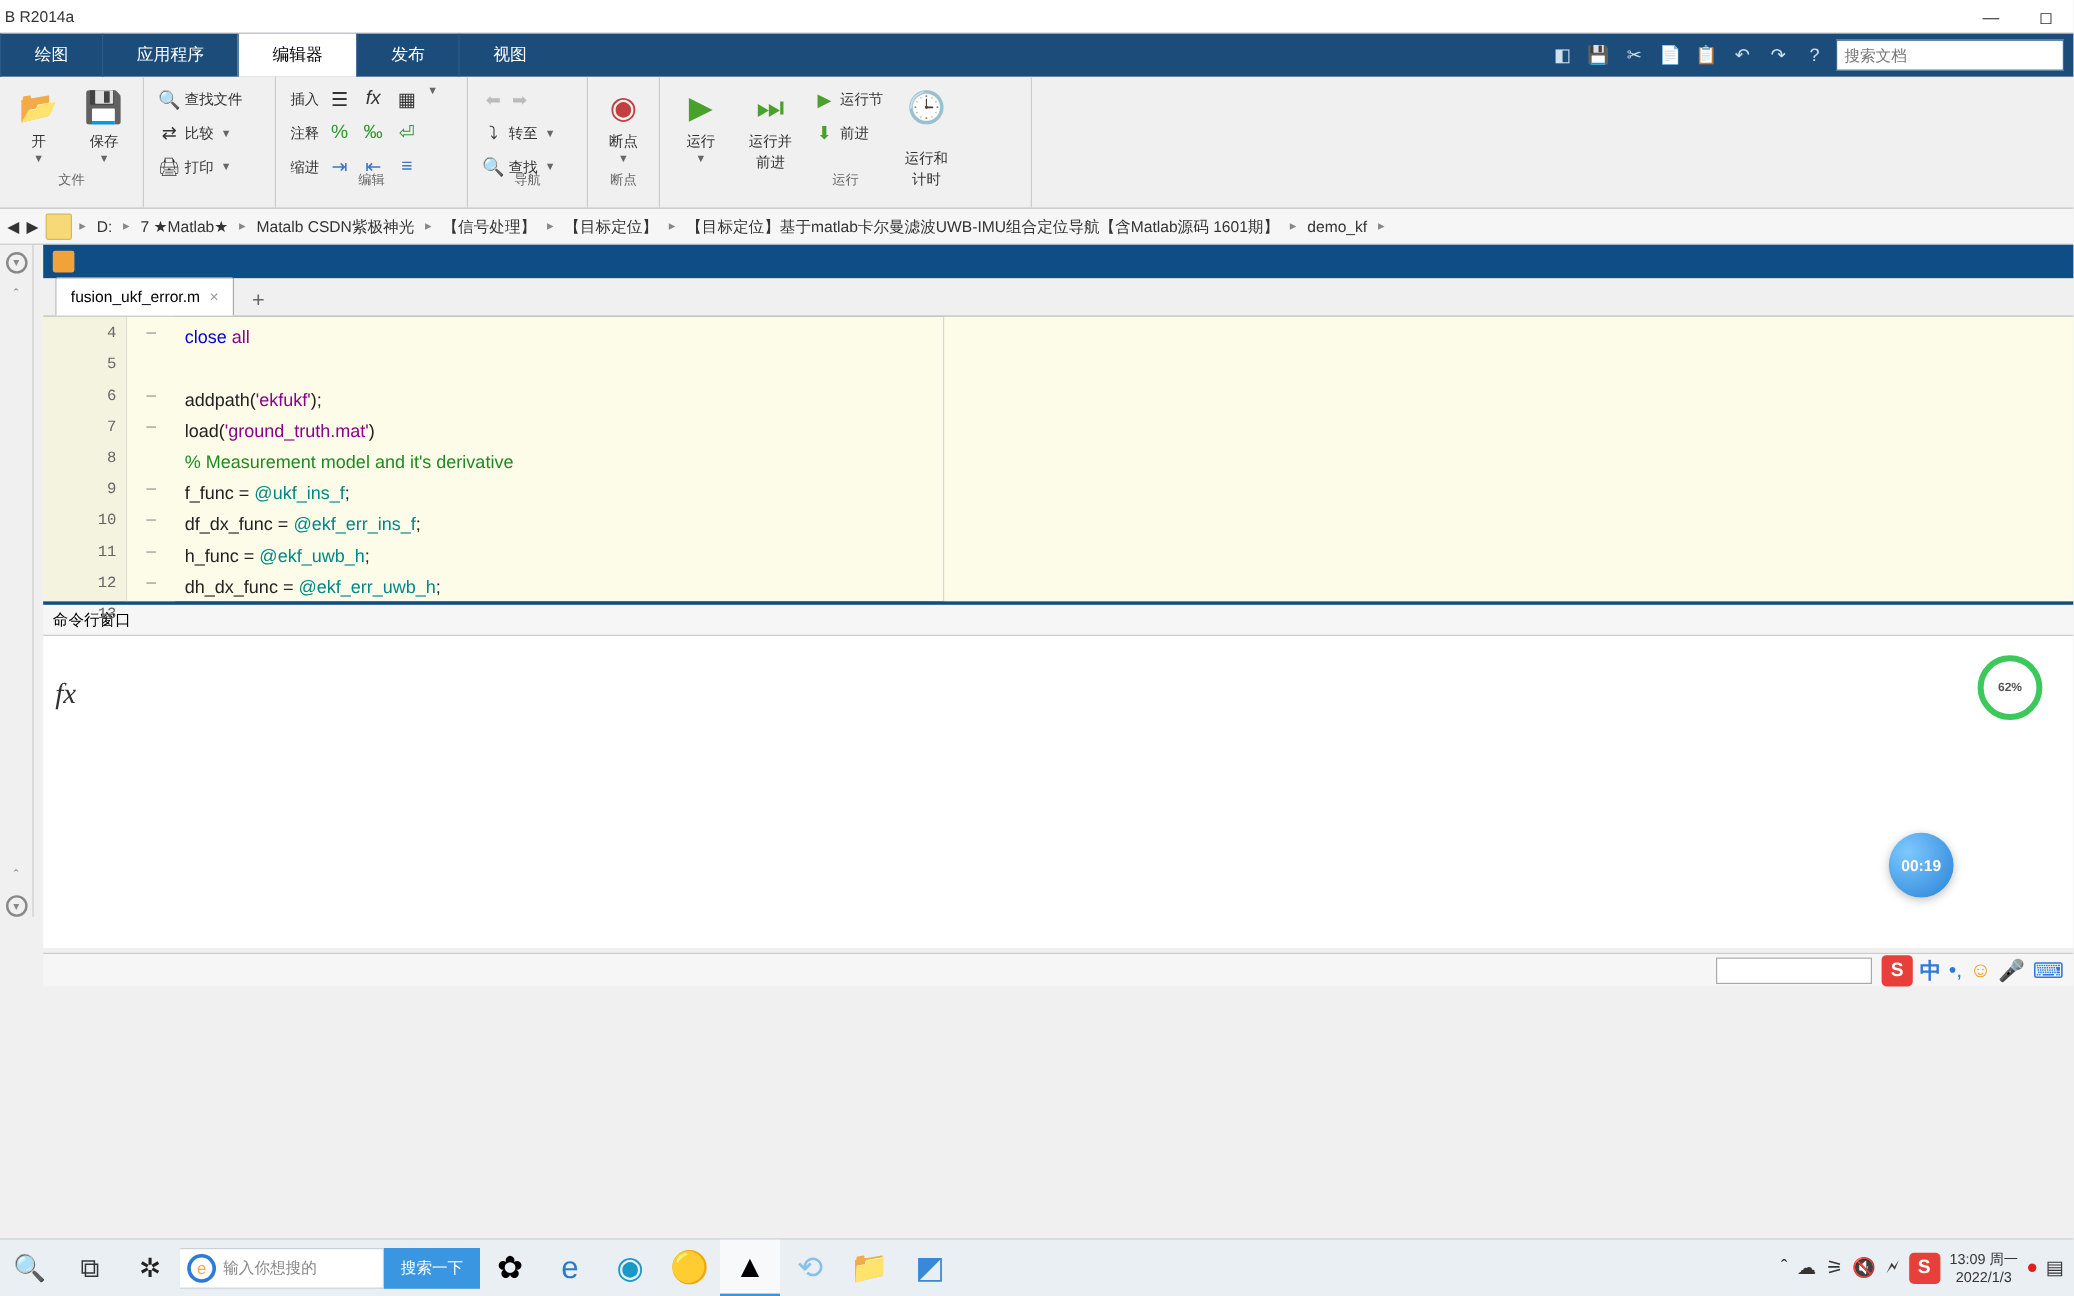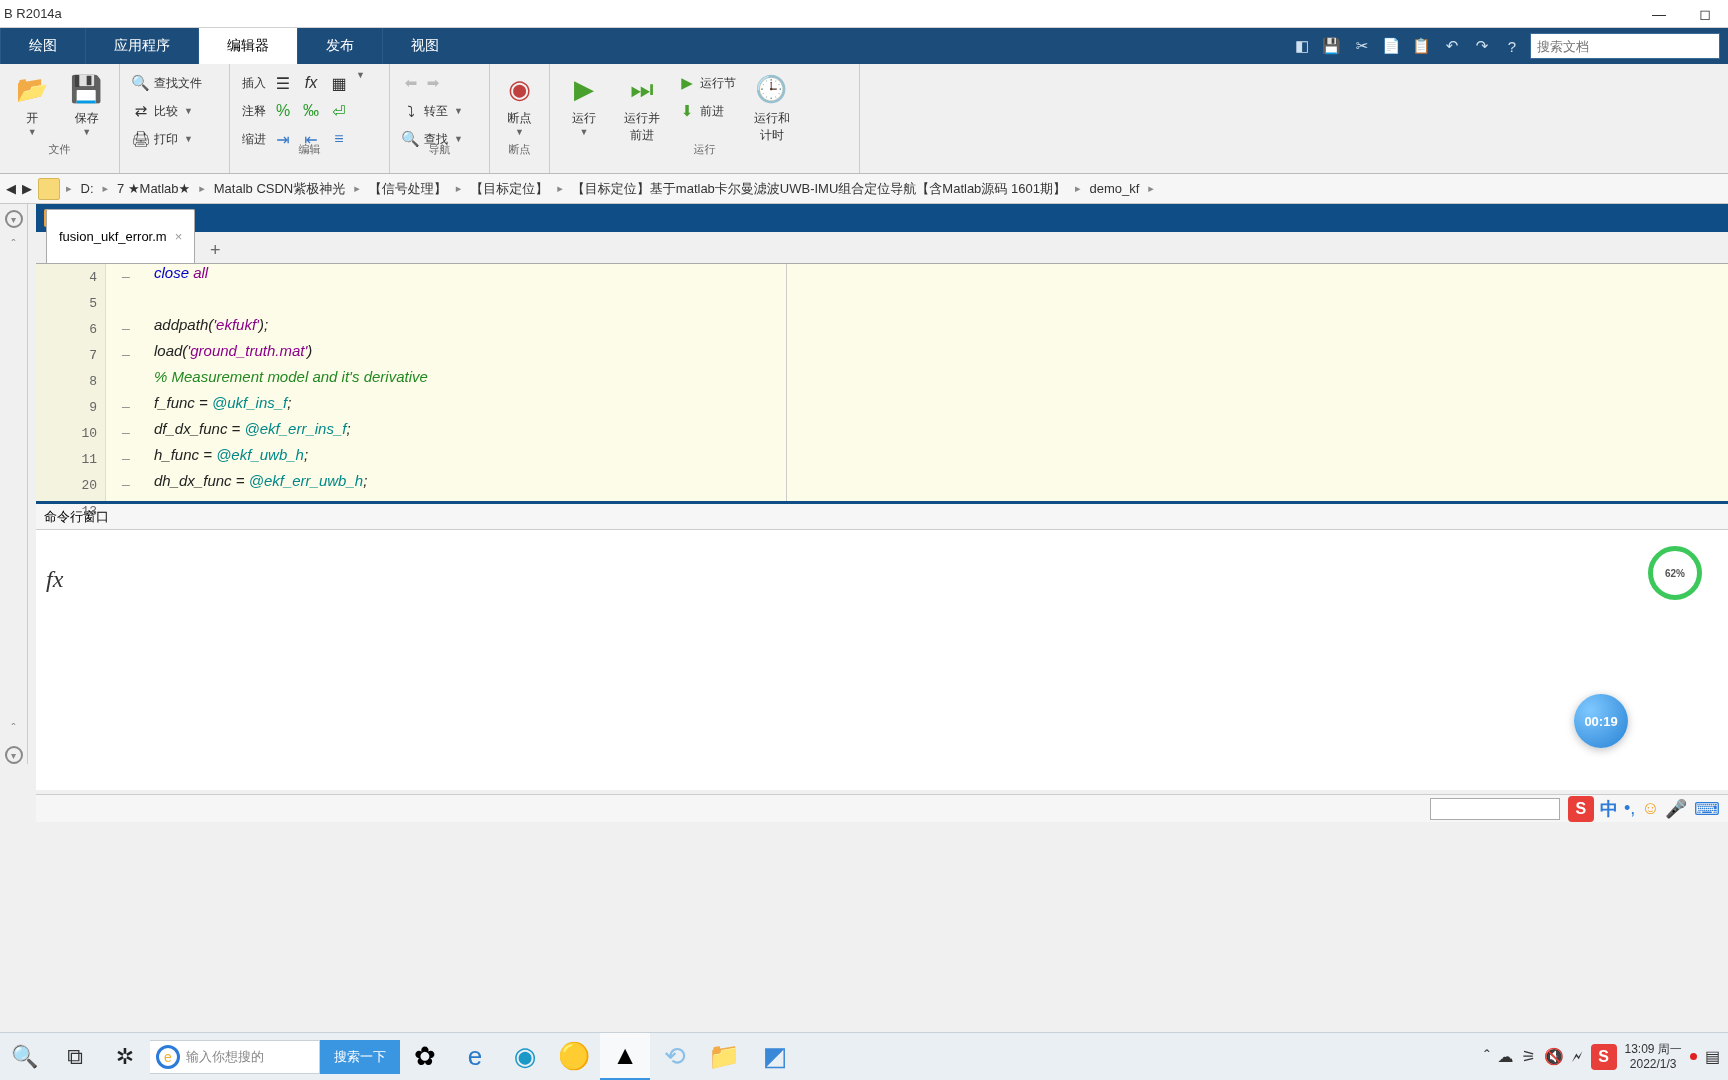--- a/index.html
+++ b/index.html
@@ -40,31 +40,31 @@
 .editor-title { height: 28px; background: #0f4d86; color: #fff; display: flex; align-items: center; padding: 0 8px; font-size: 13px; margin-left: 36px; }
 .editor-title .ico { width: 18px; height: 18px; background: #f2a23a; border-radius: 2px; margin-right: 6px; }
 
 .leftcol { position: absolute; left: 0; top: 204px; width: 28px; height: 560px; background: #f0f0f0; border-right: 1px solid #ccc; display: flex; flex-direction: column; align-items: center; gap: 10px; padding-top: 6px; }
 .leftcol .circ { width: 18px; height: 18px; border: 2px solid #888; border-radius: 50%; font-size: 10px; display:flex; align-items:center; justify-content:center; color:#888;}
 .leftcol .chev { font-size: 12px; color: #888; }
 
 .main-area { position: absolute; left: 36px; top: 232px; right: 0; }
 
 .tabbar { height: 32px; background: #f0f0f0; display: flex; align-items: flex-end; border-bottom: 1px solid #aaa; padding-left: 10px; }
-.file-tab { background: #fff; border: 1px solid #aaa; border-bottom: none; padding: 19px 12px; font-size: 13px; display: flex; align-items: flex-end; gap: 8px; border-radius: 2px 2px 0 0; }
+.file-tab { background: #fff; border: 1px solid #aaa; border-bottom: none; padding: 8px 12px; font-size: 13px; display: flex; align-items: flex-end; gap: 8px; border-radius: 2px 2px 0 0; }
 .file-tab .close { color: #999; font-size: 13px; }
 .tab-add { width: 28px; height: 26px; display: flex; align-items: center; justify-content: center; font-size: 18px; color: #666; margin-left: 6px; }
 
 .code-area { display: flex; height: 240px; background: #fdfce8; border-bottom: 3px solid #0f4d86; position: relative; }
 .gutter { width: 70px; background: #f4f3df; border-right: 1px solid #ddd; }
 .gline { height: 26px; display: flex; align-items: center; justify-content: flex-end; padding-right: 8px; font-size: 13px; color: #666; font-family: "Courier New", monospace; }
 .dashcol { width: 40px; background: #fdfce8; }
 .dline { height: 26px; display: flex; align-items: center; justify-content: center; font-size: 13px; color: #888; font-family: "Courier New", monospace; }
 .codecol { flex: 1; max-width: 640px; }
-.cline { height: 26px; display: flex; align-items: flex-start; padding-left: 8px; font-size: 15px; font-family: "Courier New", monospace; color: #222; white-space: pre; font-style: italic; }
+.cline { height: 26px; display: flex; align-items: flex-end; padding-left: 8px; font-size: 15px; font-family: "Courier New", monospace; color: #222; white-space: pre; }
 .kw-blue { color: #0000cc; }
 .kw-str { color: #8b008b; }
 .kw-cmt { color: #228822; }
 .kw-teal { color: #008888; }
 .vdiv { width: 1px; background: #ccc; }
 .rightpad { flex: 1; background: #fdfce8; }
 
 .cmd-title { height: 26px; background: #f6f6f6; border-bottom: 1px solid #ccc; display: flex; align-items: center; padding-left: 8px; font-size: 13px; margin-top: 0; }
 .cmd-body { height: 260px; background: #fff; position: relative; }
 .fx-label { position: absolute; left: 10px; top: 36px; font-size: 24px; font-style: italic; font-family: "Times New Roman", serif; color: #333; }
@@ -246,21 +246,21 @@
             <span class="ico" style="color:#4aa02c">▶</span>
             <span>运行节</span>
           </div>
         <div class="ts-smallbtn">
             <span class="ico" style="color:#4aa02c">⬇</span>
             <span>前进</span>
           </div>
       </div>
       <div class="ts-bigbtn">
         <div class="ico" style="color:#4aa02c">🕒</div>
-        <div style="white-space:pre-line; text-align:center;">运行和
+        <div style="white-space:pre-line; text-align:center;margin-top:14px;">运行和
 计时</div>
       </div>
     </div>
     <div class="ts-group-label">运行</div>
   </div>
 </div>
 
 <div class="addrbar">
   <span>◀</span>
   <span>▶</span>
@@ -307,21 +307,21 @@
   <div class="code-area">
     <div class="gutter">
       <div class="gline">4</div>
       <div class="gline">5</div>
       <div class="gline">6</div>
       <div class="gline">7</div>
       <div class="gline">8</div>
       <div class="gline">9</div>
       <div class="gline">10</div>
       <div class="gline">11</div>
-      <div class="gline">20</div>
+      <div class="gline">12</div>
       <div class="gline">13</div>
     </div>
     <div class="dashcol">
       <div class="dline">—</div>
       <div class="dline"></div>
       <div class="dline">—</div>
       <div class="dline">—</div>
       <div class="dline"></div>
       <div class="dline">—</div>
       <div class="dline">—</div>

